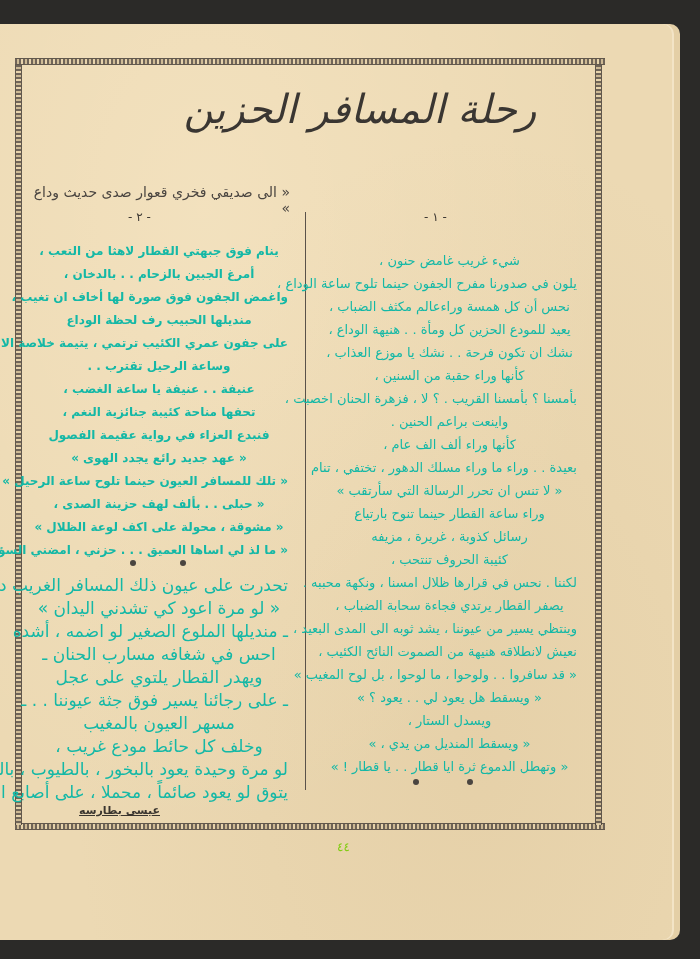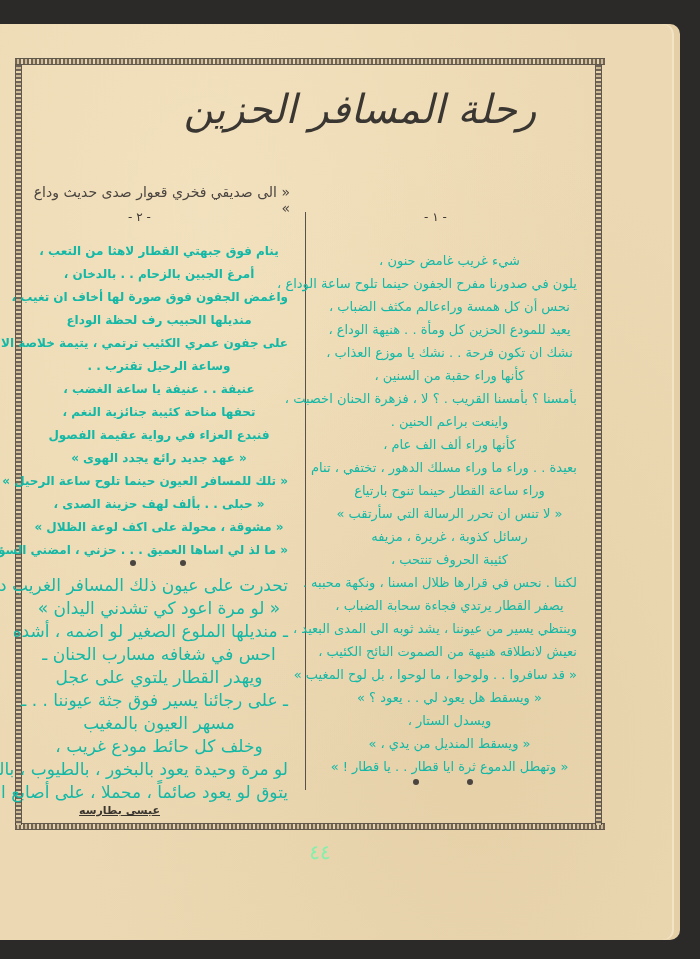--- a/index.html
+++ b/index.html
@@ -65,22 +65,22 @@
   .col-left { left: 30px; top: 240px; width: 258px; font-size: 12px; font-weight: bold; }
   .col-left .light { font-weight: normal; font-size: 17px; }
   .dot {
     position: absolute; width: 6px; height: 6px; border-radius: 50%; background: #4a4540;
   }
   .author {
     position: absolute; left: 40px; top: 804px; width: 120px; text-align: right;
     font-size: 11px; font-weight: bold; color: #3a352f; direction: rtl; text-decoration: underline;
   }
   .page-number {
-    position: absolute; left: 290px; top: 840px; width: 60px; text-align: center;
-    font-size: 20px; color: #86efac; font-family: "DejaVu Serif", serif;
+    position: absolute; left: 290px; top: 840px; width: 60px; text-align: right;
+    font-size: 12px; color: #84cc16; font-family: "DejaVu Serif", serif;
   }
 </style>
 </head>
 <body>
 
 <div class="paper"></div>
 
 <div class="frame-h" style="left:15px; top:58px; width:590px;"></div>
 <div class="frame-h" style="left:15px; top:823px; width:590px;"></div>
 <div class="frame-v" style="left:15px; top:65px; height:760px;"></div>
@@ -99,22 +99,22 @@
   <span class="line">شيء غريب غامض حنون ،</span>
   <span class="line">يلون في صدورنا مفرح الجفون حينما تلوح ساعة الوداع ،</span>
   <span class="line">نحس أن كل همسة وراءعالم مكثف الضباب ،</span>
   <span class="line">يعيد للمودع الحزين كل ومأة . . هنيهة الوداع ،</span>
   <span class="line">نشك ان تكون فرحة . . نشك يا موزع العذاب ،</span>
   <span class="line">كأنها وراء حقبة من السنين ،</span>
   <span class="line">بأمسنا ؟ بأمسنا القريب . ؟ لا ، فزهرة الحنان اخصبت ،</span>
   <span class="line">واينعت براعم الحنين .</span>
   <span class="line">كأنها وراء ألف الف عام ،</span>
   <span class="line">بعيدة . . وراء ما وراء مسلك الدهور ، تختفي ، تنام</span>
+  <span class="line">« لا تنس ان تحرر الرسالة التي سأرتقب »</span>
   <span class="line">وراء ساعة القطار حينما تنوح بارتياع</span>
-  <span class="line">« لا تنس ان تحرر الرسالة التي سأرتقب »</span>
   <span class="line">رسائل كذوبة ، غريرة ، مزيفه</span>
   <span class="line">كئيبة الحروف تنتحب ،</span>
   <span class="line">لكننا . نحس في قرارها ظلال امسنا ، ونكهة محببه .</span>
   <span class="line">يصفر القطار يرتدي فجاءة سحابة الضباب ،</span>
   <span class="line">وينتظي يسير من عيوننا ، يشد ثوبه الى المدى البعيد ،</span>
   <span class="line">نعيش لانطلاقه هنيهة من الصموت النائح الكئيب ،</span>
   <span class="line">« قد سافروا . . ولوحوا ، ما لوحوا ، بل لوح المغيب »</span>
   <span class="line">« ويسقط هل يعود لي . . يعود ؟ »</span>
   <span class="line">ويسدل الستار ،</span>
   <span class="line">« ويسقط المنديل من يدي ، »</span>

